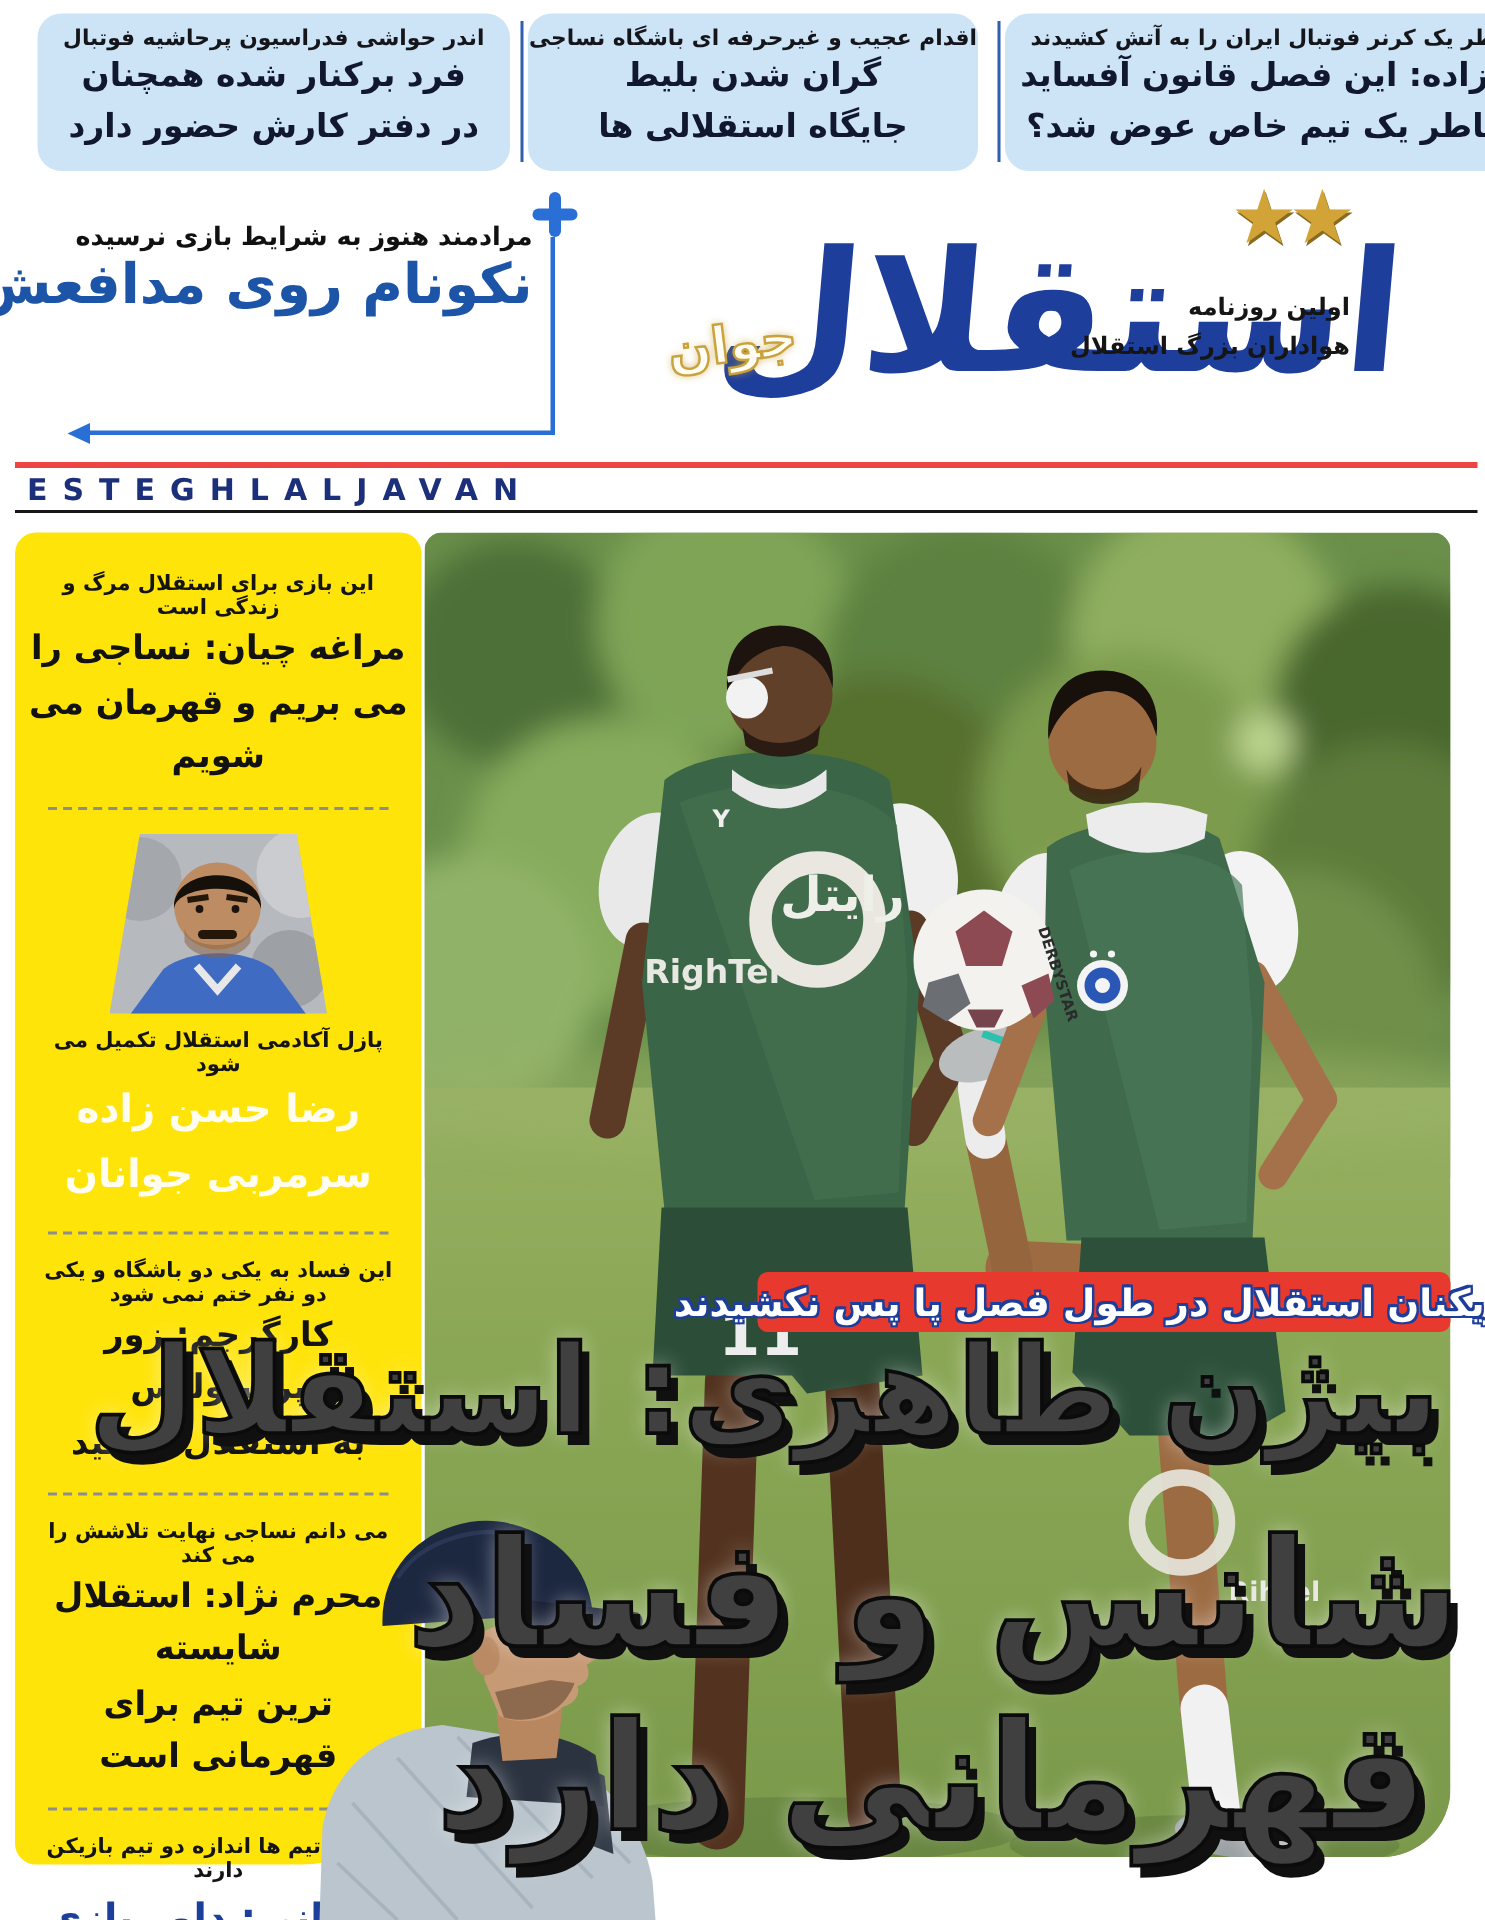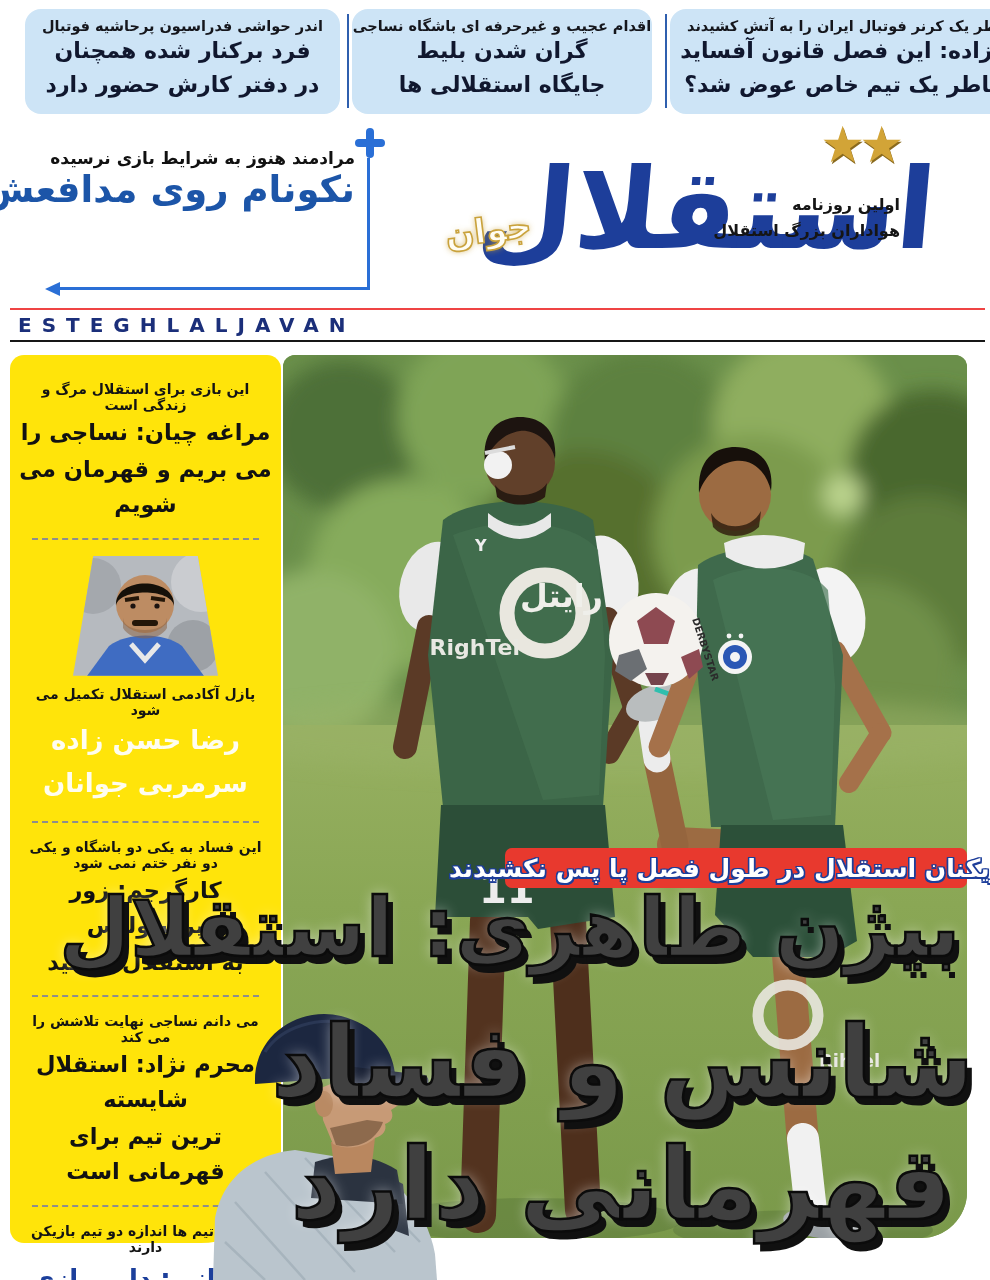--- a/index.html
+++ b/index.html
@@ -34,21 +34,21 @@
                color:#1d3e9a; transform:skewX(-5deg); direction:rtl; z-index:1; }
   .logo-sub  { position:absolute; left:445px; top:210px; font-size:34px; font-weight:bold; color:#fffdf4;
                -webkit-text-stroke:1.6px #c9a23c; text-shadow:0 0 6px rgba(201,162,60,.8); transform:rotate(-7deg); z-index:2; direction:rtl;}
   .stars { position:absolute; right:92px; top:116px; font-size:50px; letter-spacing:-6px; color:#d2a437;
            text-shadow:1px 2px 0 #8a6a1e; z-index:2; }
   .tagline { position:absolute; right:90px; top:192px; text-align:right; direction:rtl; font-size:16px;
              font-weight:bold; color:#151515; line-height:1.6; z-index:3; }
 
   
   .dateline { position:absolute; left:10px; top:308px; width:975px; height:34px;
-              border-top:2px solid #ef4444; border-bottom:2px solid #161616;
+              border-top:4px solid #ef4444; border-bottom:2px solid #161616;
               display:flex; align-items:center; justify-content:space-between; padding:0 8px; }
   .latin-name { font-size:20px; font-weight:bold; letter-spacing:10px; color:#1b2f7a; }
   .issue-info { font-size:15px; font-weight:bold; color:#1a2550; direction:rtl; }
 
   
   .sidebar { position:absolute; left:10px; top:355px; width:271px; height:888px; background:#ffe40a;
              border-radius:14px 14px 80px 14px; text-align:center; direction:rtl; z-index:1; padding-top:26px; }
   .s-kick { font-size:14px; font-weight:bold; color:#141414; padding:0 14px;text-align:center; }
   .s-big  { font-size:22.5px; font-weight:bold; color:#121212; line-height:1.55; padding:2px 8px 0 8px; }
   .s-big.white { color:#fffdef; font-size:26px; line-height:1.6; }

